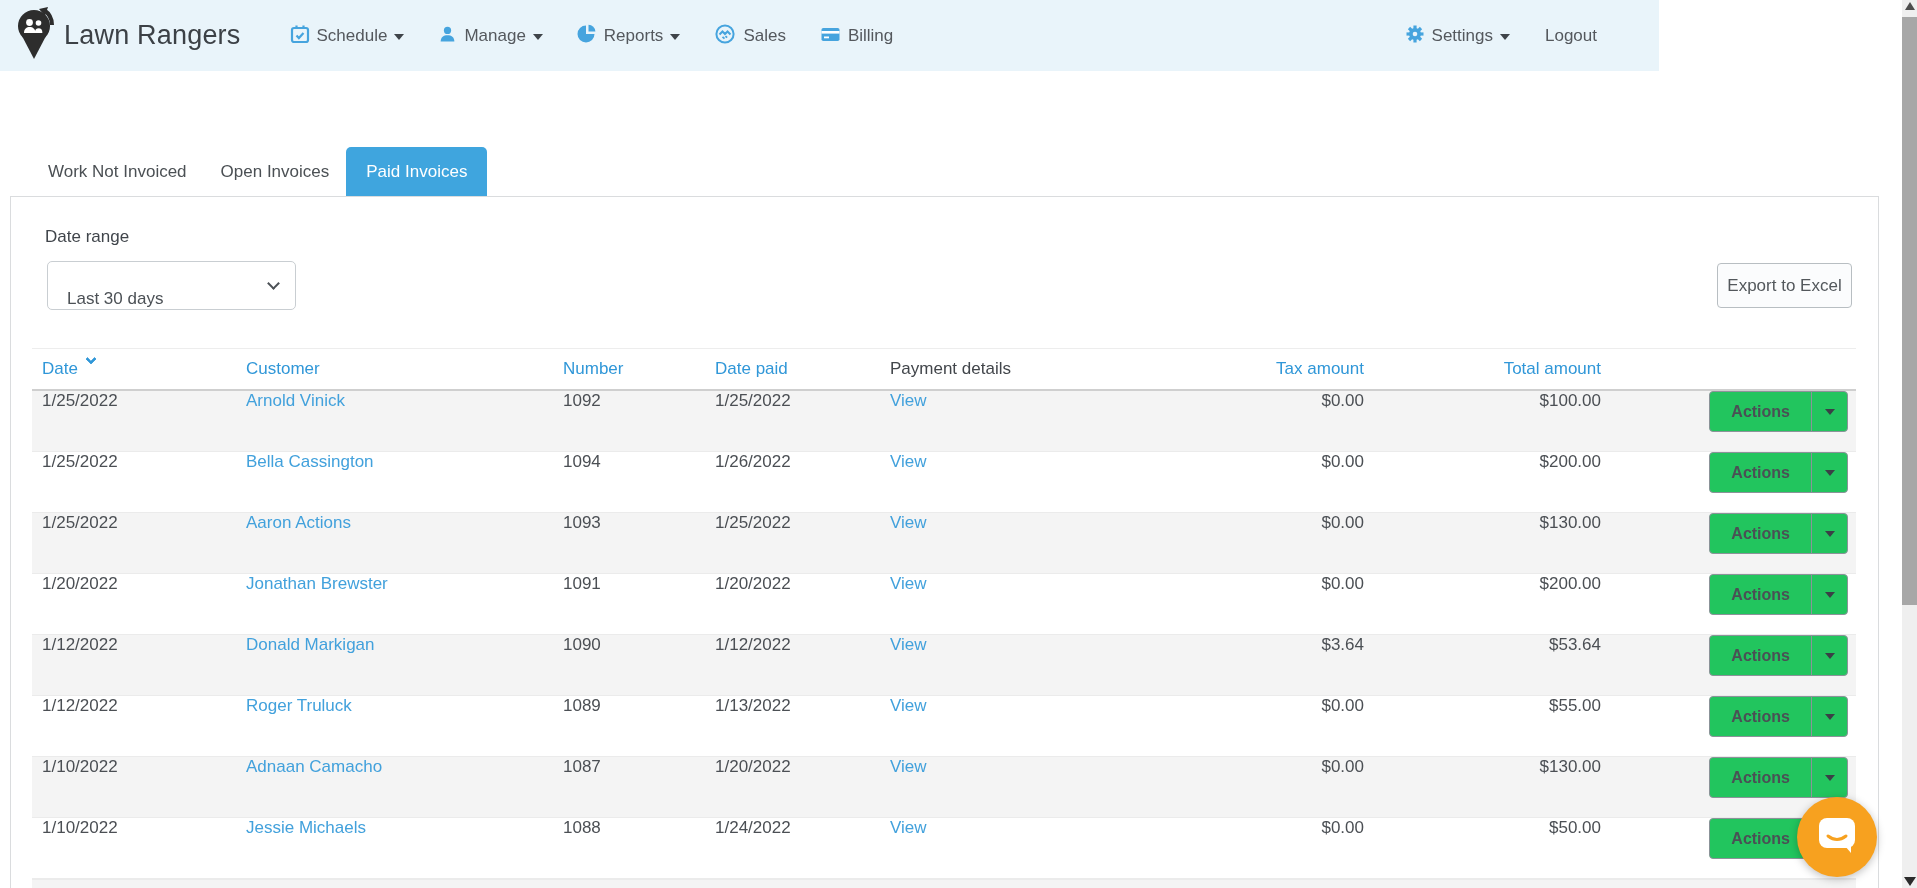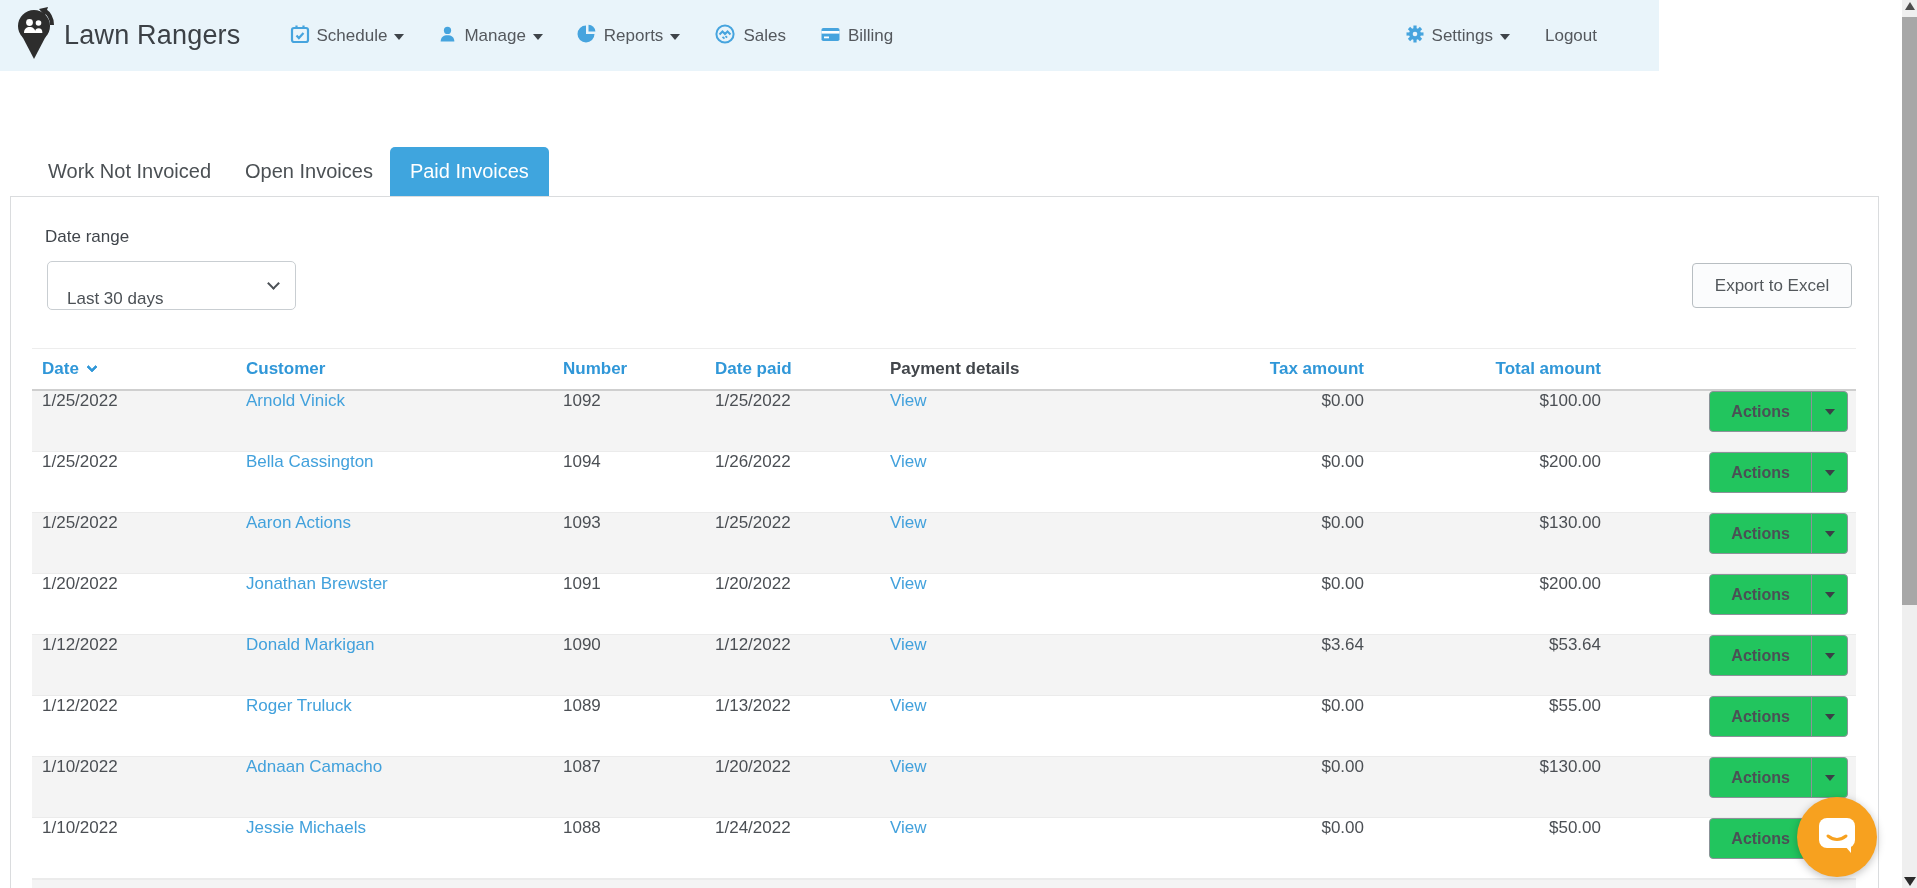--- a/index.html
+++ b/index.html
@@ -15,41 +15,41 @@
   .nav-menu { display:flex; align-items:center; margin-left:32px; }
   .nav-item { display:flex; align-items:center; margin:8px 17px; cursor:pointer; }
   .nav-item .lbl { font-size:17px; color:#54585d; margin-left:7px; }
   .caret { width:0; height:0; border-left:5px solid transparent; border-right:5px solid transparent;
            border-top:6px solid #3f4449; margin-left:7px; margin-top:2px; }
   .nav-right { margin-left:auto; display:flex; align-items:center; padding-right:48px; }
   .nav-right .nav-item { margin:0 14px; }
 
   
   .tabs { position:absolute; left:31px; top:147px; display:flex; align-items:stretch; height:49px; }
-  .tab { display:flex; align-items:center; padding:0 17px; font-size:20px; color:#4b5054;
+  .tab { display:flex; align-items:center; padding:0 17px; font-size:17px; color:#4b5054;
          cursor:pointer; }
   .tab.active { background:#3fa5de; color:#fff; border-radius:5px 5px 0 0; padding:16px 20px; }
 
   
   .panel { position:absolute; left:10px; top:196px; width:1869px; height:780px;
            background:#fff; border:1px solid #dadcde; }
   .daterange-label { position:absolute; left:34px; top:30px; font-size:17px; color:#40454b; }
   .daterange-select { position:absolute; left:36px; top:64px; width:249px; height:49px;
            border:1px solid #c9ced2; border-radius:5px; background:#fff; display:flex;
            align-items:flex-end; padding-left:19px; font-size:17px; color:#4c5156; cursor:pointer; }
   .select-chevron { position:absolute; right:17px; top:17px; width:9px; height:9px;
            border-right:2px solid #4c5156; border-bottom:2px solid #4c5156; transform:rotate(45deg); }
-  .export-btn { position:absolute; right:26px; top:66px; width:160px; height:45px;
+  .export-btn { position:absolute; right:26px; top:66px; width:135px; height:45px;
            background:#fbfcfd; border:1px solid #b8bec2; border-radius:4px; font-size:17px;
            color:#53585c; display:flex; align-items:center; justify-content:center; cursor:pointer; }
 
   
   .inv-table { position:absolute; left:21px; top:151px; width:1824px; border-top:1px solid #ededed; }
   .hrow { display:flex; height:42px; align-items:center; border-bottom:2px solid #cfcfcf; }
-  .hcell { font-size:17px; font-weight:bold; color:#3097d8; padding-left:10px; display:flex; align-items:center; }
+  .hcell { font-size:17px; font-weight:normal; color:#3097d8; padding-left:10px; display:flex; align-items:flex-start; }
   .hcell.dark { color:#42464b; }
   .row { display:flex; height:61px; border-bottom:1px solid #ebebeb; background:#fff; }
   .row.striped { background:#f4f4f4; }
   .cell { font-size:17px; color:#4b4f54; padding-left:10px; overflow:hidden; white-space:nowrap; }
   .c-date  { width:204px; }
   .c-cust  { width:317px; }
   .c-num   { width:152px; }
   .c-paid  { width:175px; }
   .c-pay   { width:310px; }
   .c-tax   { width:184px; text-align:right; padding-right:10px; padding-left:0; }

